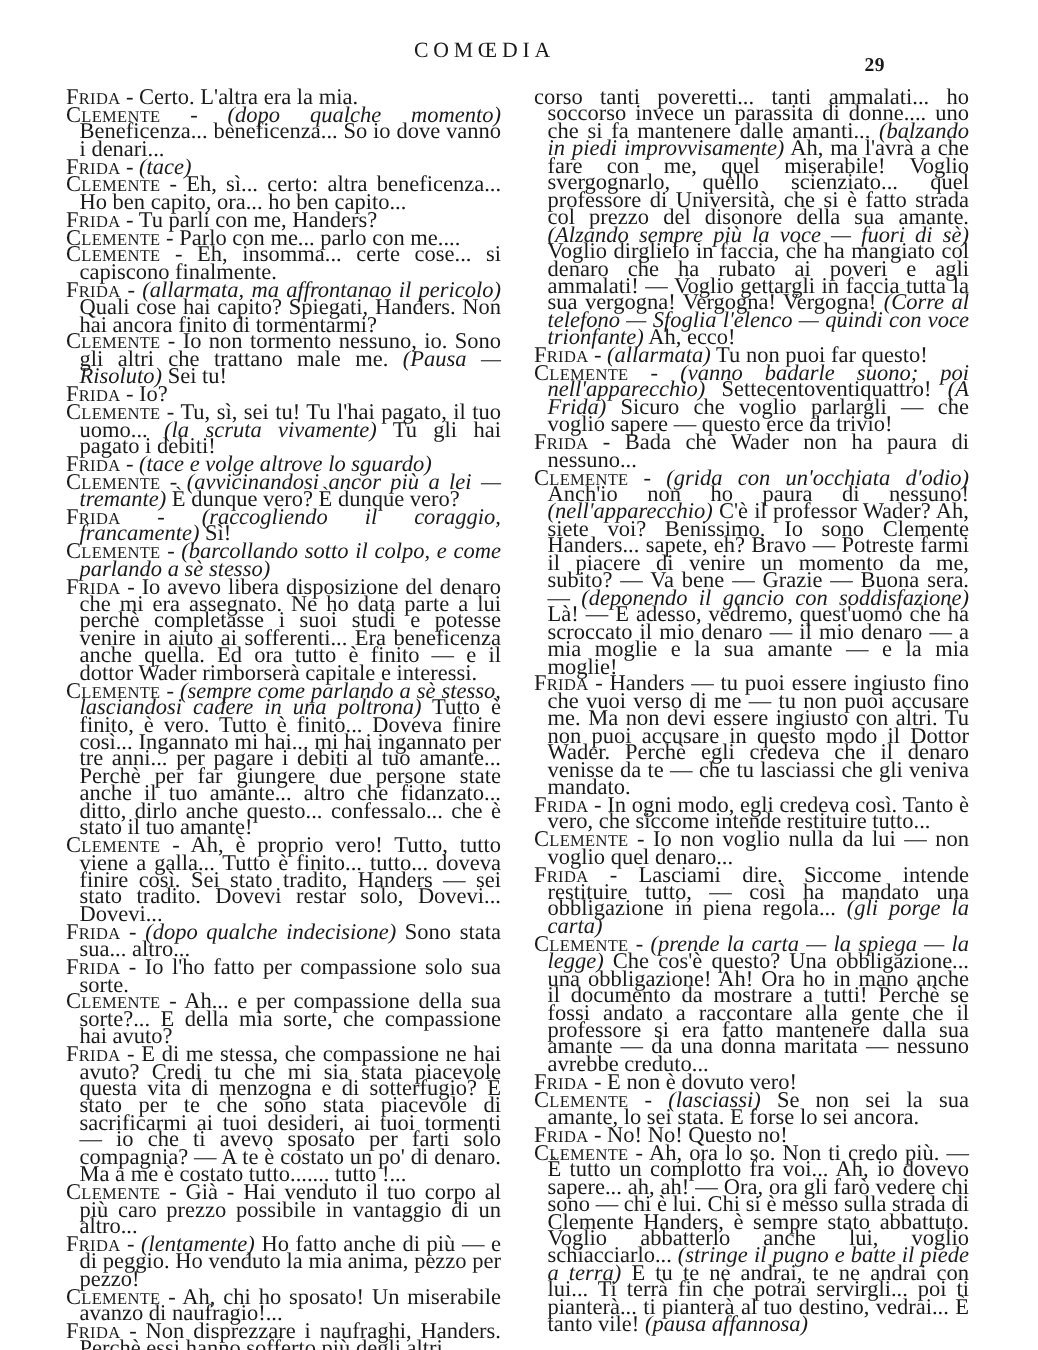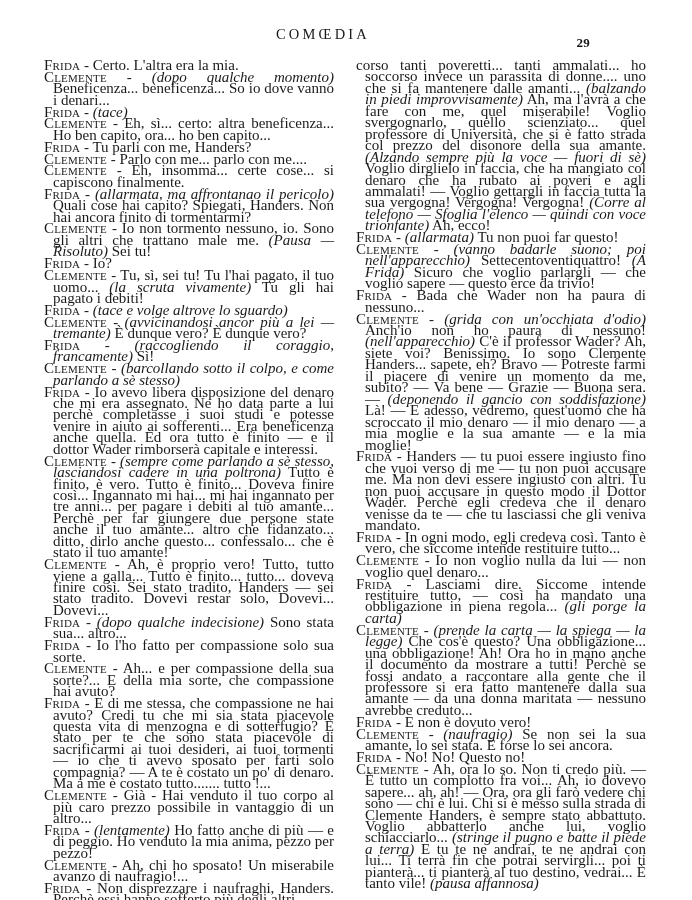--- a/index.html
+++ b/index.html
@@ -116,18 +116,18 @@
         <p class="blk hang"><span class="sc">Frida</span><span> - <span class="it">(allarmata)</span> Tu non puoi far questo!</span></p>
         <p class="blk hang"><span class="sc">Clemente</span><span> - <span class="it">(vanno badarle suono; poi nell'apparecchio)</span> Settecentoventiquattro! <span class="it">(A Frida)</span> Sicuro che voglio parlargli — che voglio sapere — questo erce da trivio!</span></p>
         <p class="blk hang"><span class="sc">Frida</span><span> - Bada che Wader non ha paura di nessuno...</span></p>
         <p class="blk hang"><span class="sc">Clemente</span><span> - <span class="it">(grida con un'occhiata d'odio)</span> Anch'io non ho paura di nessuno! <span class="it">(nell'apparecchio)</span> C'è il professor Wader? Ah, siete voi? Benissimo. Io sono Clemente Handers... sapete, eh? Bravo — Potreste farmi il piacere di venire un momento da me, subito? — Va bene — Grazie — Buona sera. — <span class="it">(deponendo il gancio con soddisfazione)</span> Là! — E adesso, vedremo, quest'uomo che ha scroccato il mio denaro — il mio denaro — a mia moglie e la sua amante — e la mia moglie!</span></p>
         <p class="blk hang"><span class="sc">Frida</span><span> - Handers — tu puoi essere ingiusto fino che vuoi verso di me — tu non puoi accusare me. Ma non devi essere ingiusto con altri. Tu non puoi accusare in questo modo il Dottor Wader. Perchè egli credeva che il denaro venisse da te — che tu lasciassi che gli veniva mandato.</span></p>
         <p class="blk hang"><span class="sc">Frida</span><span> - In ogni modo, egli credeva così. Tanto è vero, che siccome intende restituire tutto...</span></p>
         <p class="blk hang"><span class="sc">Clemente</span><span> - Io non voglio nulla da lui — non voglio quel denaro...</span></p>
         <p class="blk hang"><span class="sc">Frida</span><span> - Lasciami dire. Siccome intende restituire tutto, — così ha mandato una obbligazione in piena regola... <span class="it">(gli porge la carta)</span></span></p>
         <p class="blk hang"><span class="sc">Clemente</span><span> - <span class="it">(prende la carta — la spiega — la legge)</span> Che cos'è questo? Una obbligazione... una obbligazione! Ah! Ora ho in mano anche il documento da mostrare a tutti! Perchè se fossi andato a raccontare alla gente che il professore si era fatto mantenere dalla sua amante — da una donna maritata — nessuno avrebbe creduto...</span></p>
         <p class="blk hang"><span class="sc">Frida</span><span> - E non è dovuto vero!</span></p>
-        <p class="blk hang"><span class="sc">Clemente</span><span> - <span class="it">(naufragio)</span> Se non sei la sua amante, lo sei stata. E forse lo sei ancora.</span></p>
+        <p class="blk hang"><span class="sc">Clemente</span><span> - <span class="it">(lasciassi)</span> Se non sei la sua amante, lo sei stata. E forse lo sei ancora.</span></p>
         <p class="blk hang"><span class="sc">Frida</span><span> - No! No! Questo no!</span></p>
         <p class="blk hang"><span class="sc">Clemente</span><span> - Ah, ora lo so. Non ti credo più. — È tutto un complotto fra voi... Ah, io dovevo sapere... ah, ah! — Ora, ora gli farò vedere chi sono — chi è lui. Chi si è messo sulla strada di Clemente Handers, è sempre stato abbattuto. Voglio abbatterlo anche lui, voglio schiacciarlo... <span class="it">(stringe il pugno e batte il piede a terra)</span> E tu te ne andrai, te ne andrai con lui... Ti terrà fin che potrai servirgli... poi ti pianterà... ti pianterà al tuo destino, vedrai... È tanto vile! <span class="it">(pausa affannosa)</span></span></p>
       </div>
   </div>
 </div>
 
 </body></html>

